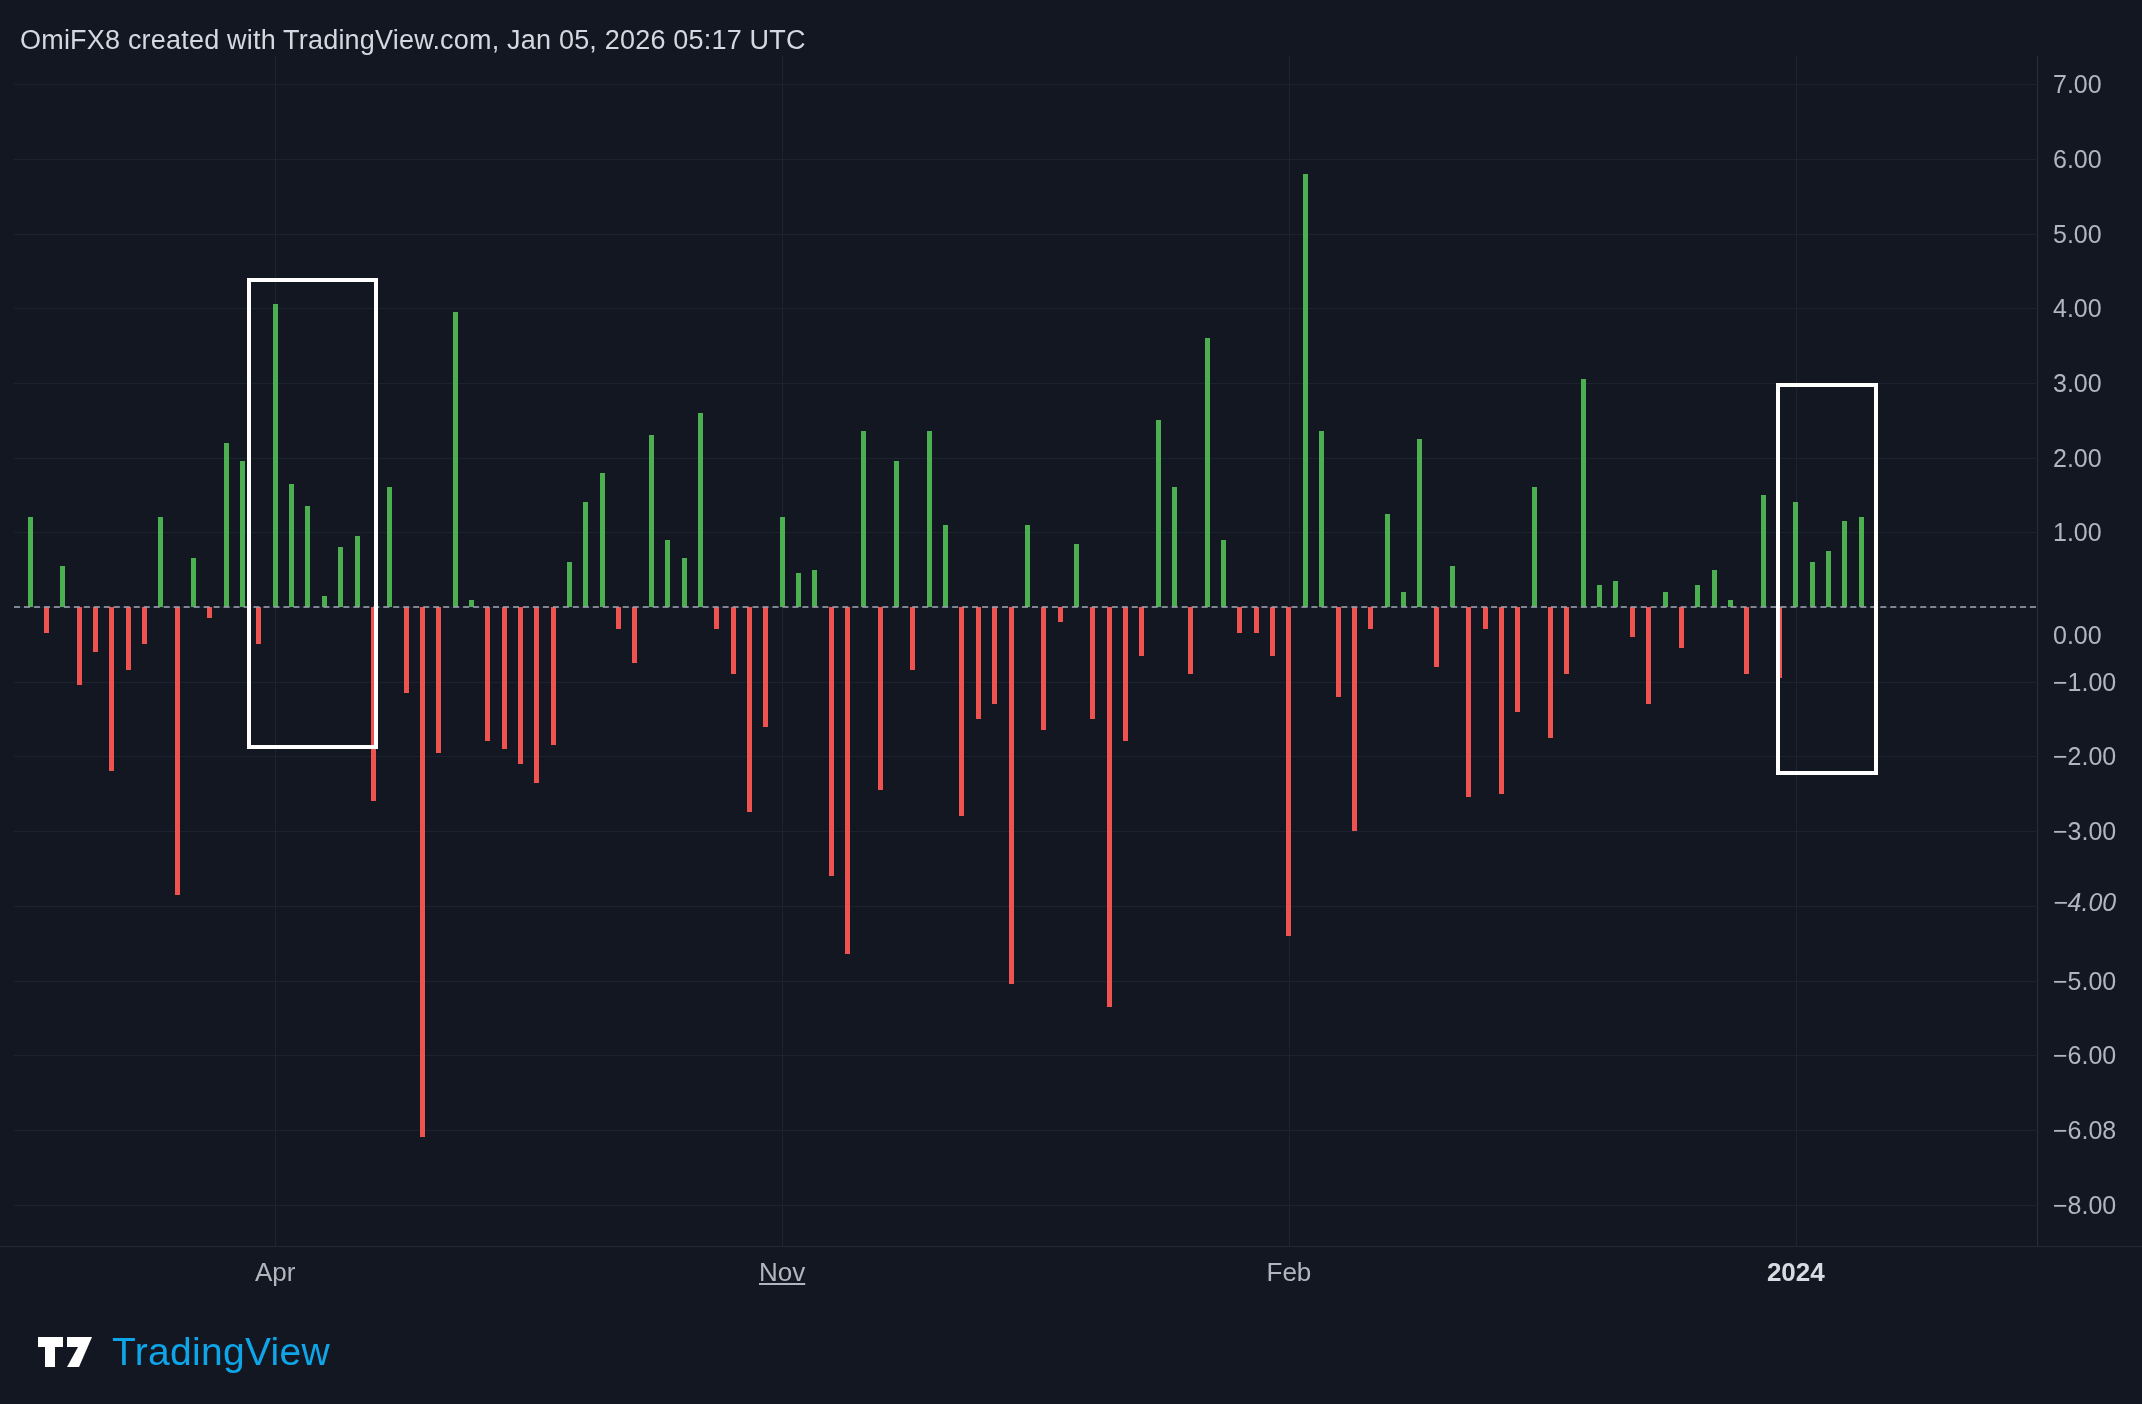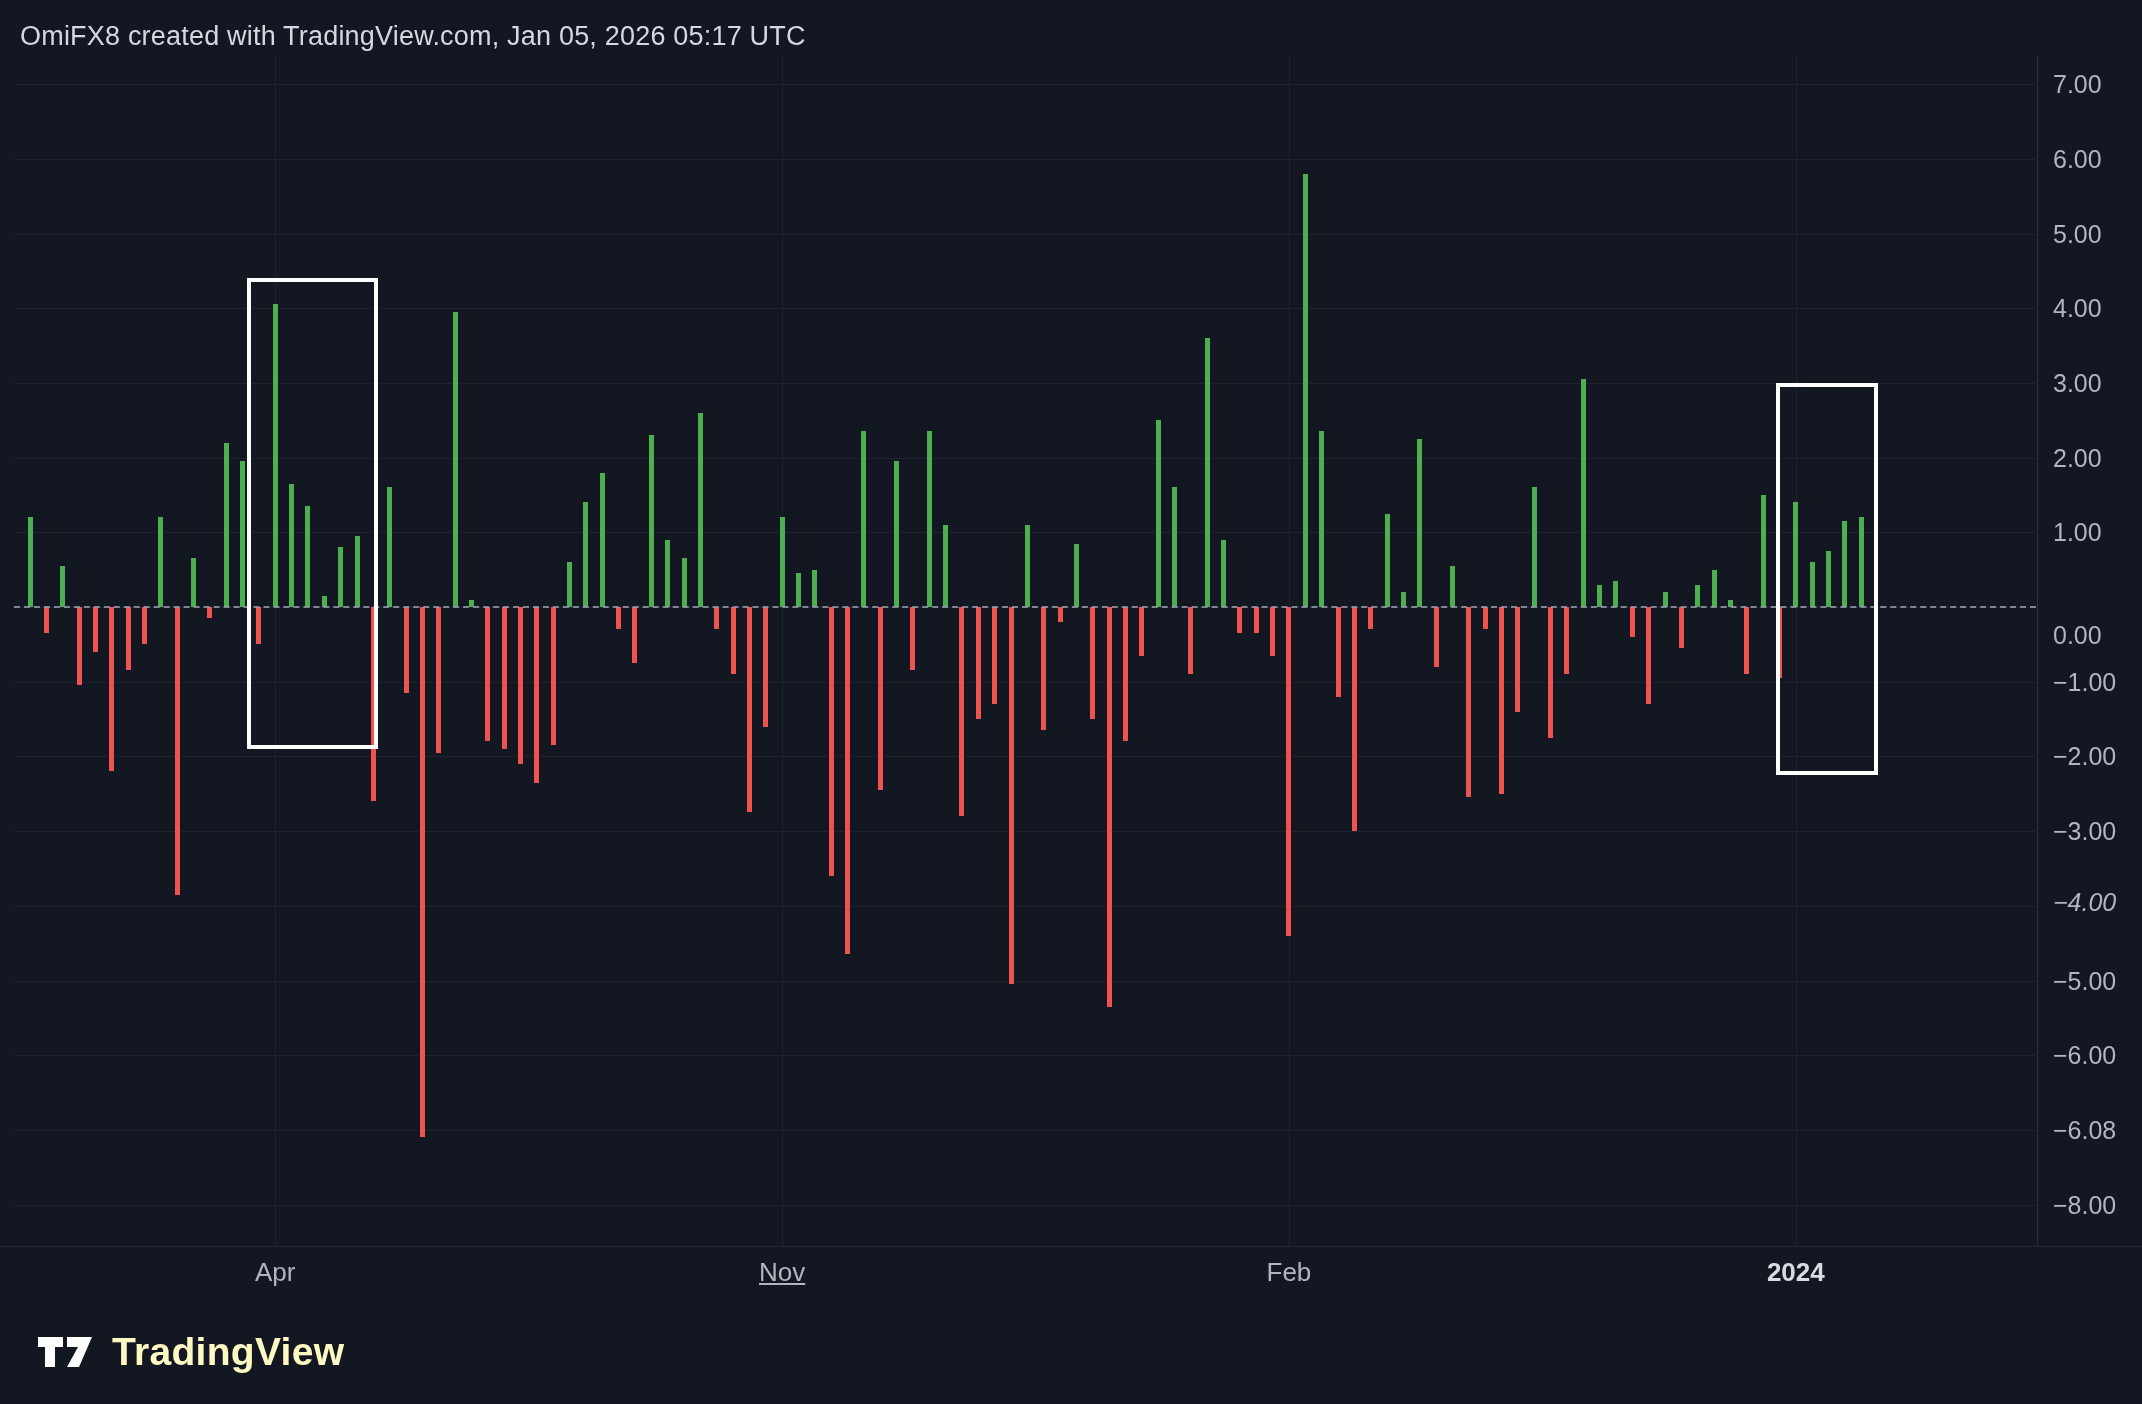--- a/index.html
+++ b/index.html
@@ -7,22 +7,22 @@
     width:2142px;height:1404px;overflow:hidden;
     background:#131722;
     font-family:"Liberation Sans",sans-serif;
     -webkit-font-smoothing:antialiased;
   }
   .app{position:relative;width:2142px;height:1404px;background:#131722;}
 
   
   .header{
     position:absolute;top:0;left:0;right:0;height:56px;
-    display:flex;align-items:center;padding-left:20px;box-sizing:border-box;
-    color:#D5D8E0;font-size:27px;letter-spacing:0.2px;margin-top:8px;
+    display:flex;align-items:flex-end;padding-left:20px;box-sizing:border-box;
+    color:#D5D8E0;font-size:27px;letter-spacing:0.2px;
   }
 
   
   .chart-row{
     position:absolute;top:56px;left:0;width:2142px;height:1190px;
     border-bottom:1px solid #242938;
   }
   .plot{
     position:absolute;left:14px;top:0;width:2022px;height:1190px;
     overflow:hidden;
@@ -50,21 +50,21 @@
     color:#B2B5BE;font-size:26px;
   }
   .xlabel.em{color:#D8DBE1;font-weight:700;}
 
   
   .footer{
     position:absolute;top:1299px;left:0;width:2142px;height:105px;
     display:flex;align-items:center;padding-left:36px;box-sizing:border-box;gap:18px;
   }
   .brand-text{
-    color:#fef9c3;font-size:39px;font-weight:700;letter-spacing:0.3px;
+    color:#0ea5e9;font-size:39px;font-weight:400;letter-spacing:0.3px;
   }
   .logo-mark{display:block;}
 </style>
 </head>
 <body>
 
 <div class="app">
 
   <div class="header">
     <span>OmiFX8 created with TradingView.com, Jan 05, 2026 05:17 UTC</span>

